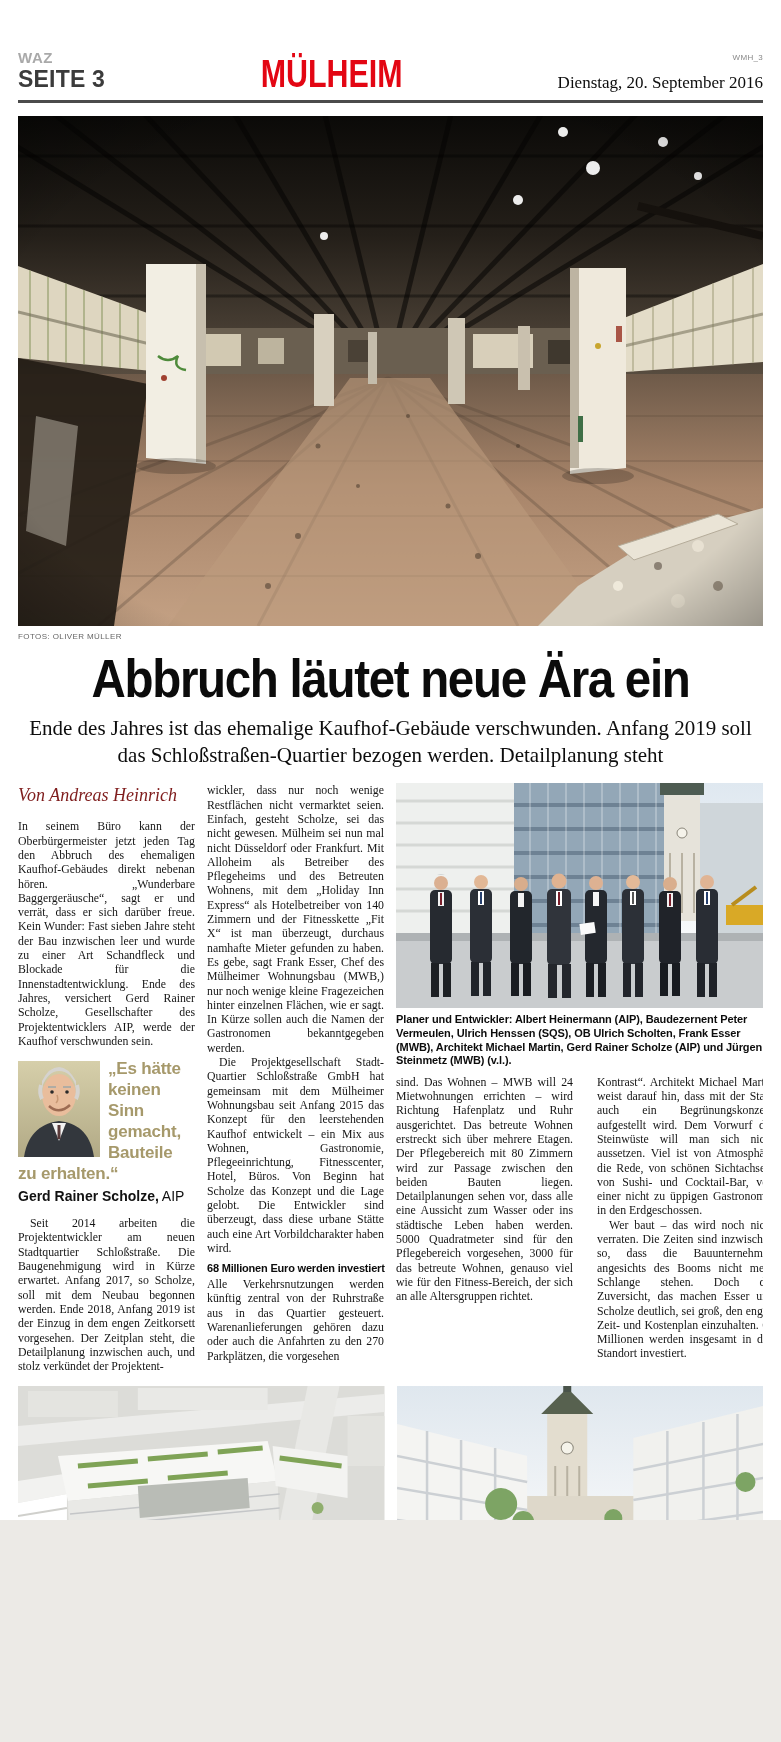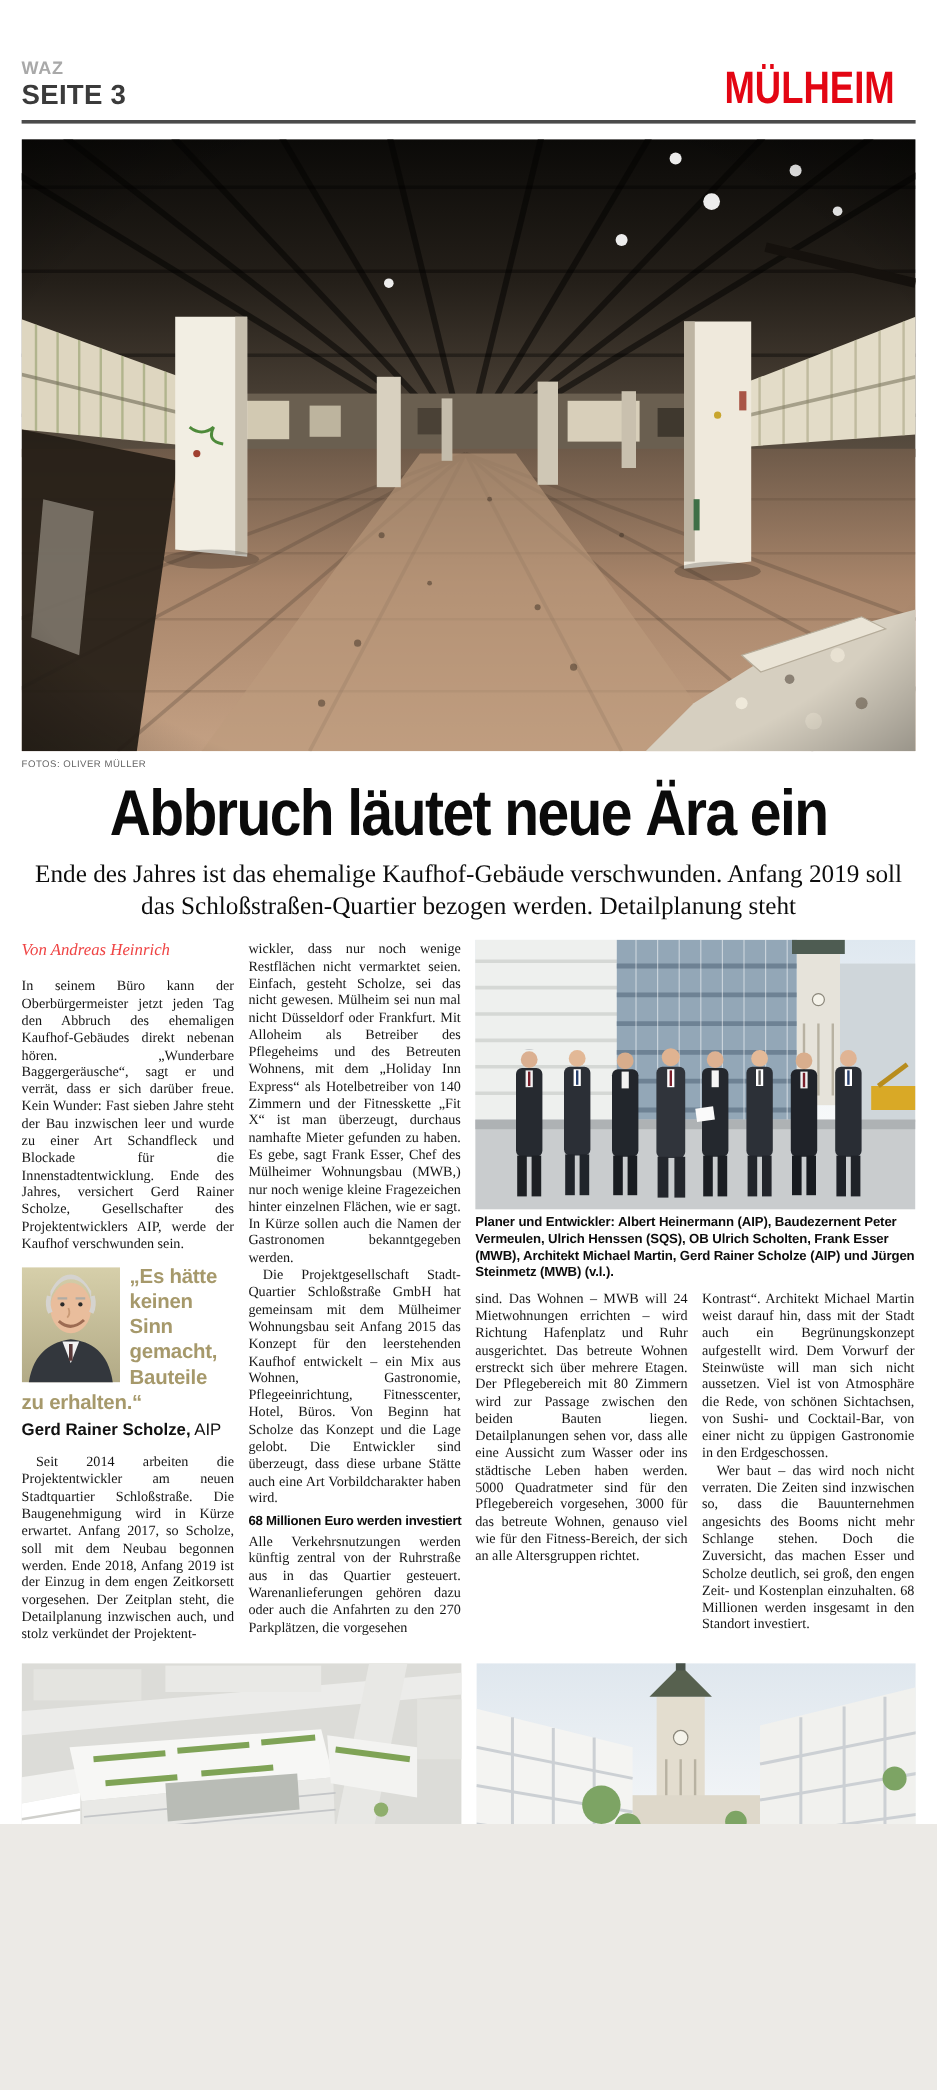--- a/index.html
+++ b/index.html
@@ -32,37 +32,37 @@
   .subheadline{margin:9px 26px 0;text-align:center;font-family:"Liberation Serif",serif;
                font-weight:normal;font-size:21px;line-height:1.27;color:#0d0d0d}
 
   
   .cols{margin:15px 18px 0;display:flex;gap:12px;height:592px;overflow:hidden}
   .col{width:177px;flex:0 0 177px}
   .right-wrap{flex:1;min-width:0}
   .col p{margin:0;font-family:"Liberation Serif",serif;font-size:11.8px;line-height:14.3px;
          text-align:justify;color:#151515}
   .ind{text-indent:12px}
-  .byline{font-family:"Liberation Serif",serif;font-style:italic;font-size:14px;margin:2px 0 13px;color:#ef4444}
+  .byline{font-family:"Liberation Serif",serif;font-style:italic;font-size:18px;margin:2px 0 13px;color:#7f1d1d}
 
   .pq{margin:10px 0 2px}
   .pq-photo{float:left;width:82px;height:96px;margin:3px 8px 2px 0}
   .pq-photo svg{width:82px;height:96px}
   .pq-quote{font-weight:bold;font-size:17px;line-height:21px;color:#a6996b;letter-spacing:-.2px}
   .pq::after{content:"";display:block;clear:both}
   .pq-author{font-size:14px;margin:4px 0 0;color:#111}
   .pq-author .b{font-weight:bold}
   .pq-author .o{margin-left:3px}
   .p-top{margin-top:12px !important}
 
   .crosshead{margin:7px 0 3px;font-size:11px;font-weight:bold;letter-spacing:-.2px;white-space:nowrap;color:#0c0c0c}
 
   .group-photo{height:225px}
   .gcap{font-weight:bold;font-size:11px;line-height:13.6px;margin:5px 0 7px;letter-spacing:-.1px;color:#0c0c0c}
-  .subcols{display:flex;gap:12px}
+  .subcols{display:flex;gap:24px}
   .subcols .col{width:177px;flex:0 0 177px}
 
   
   .bottom-row{margin:11px 18px 0;display:flex;gap:12px}
   .bphoto{flex:1;height:245px}
   .bcap-row{margin:7px 18px 0;display:flex;gap:14px}
   .bcap{flex:1;position:relative;font-weight:bold;font-size:11px;line-height:14.6px;
         letter-spacing:-.1px;color:#0c0c0c}
   .bcredit{position:absolute;right:0;bottom:18px;font-weight:normal;font-size:8px;color:#666;letter-spacing:.4px}
 </style>
@@ -71,20 +71,24 @@
 
 <div class="page">
 
   <header class="masthead">
     <div class="mh-left">
       <div class="brand">WAZ</div>
       <div class="pageno">SEITE 3</div>
     </div>
     <div class="mh-center">
       <span class="section">MÜLHEIM</span>
+    </div>
+    <div class="mh-right">
+      <div class="edcode">WMH_3</div>
+      <div class="date">Dienstag, 20. September 2016</div>
     </div>
   </header>
 
   <figure class="main-photo">
     <svg viewBox="0 0 745 510" preserveAspectRatio="none">
       <defs>
         <linearGradient id="gCeil" x1="0" y1="0" x2="0" y2="1">
           <stop offset="0" stop-color="#0b0a08"></stop>
             <stop offset=".45" stop-color="#241f19"></stop>
             <stop offset="1" stop-color="#5a4e41"></stop>

